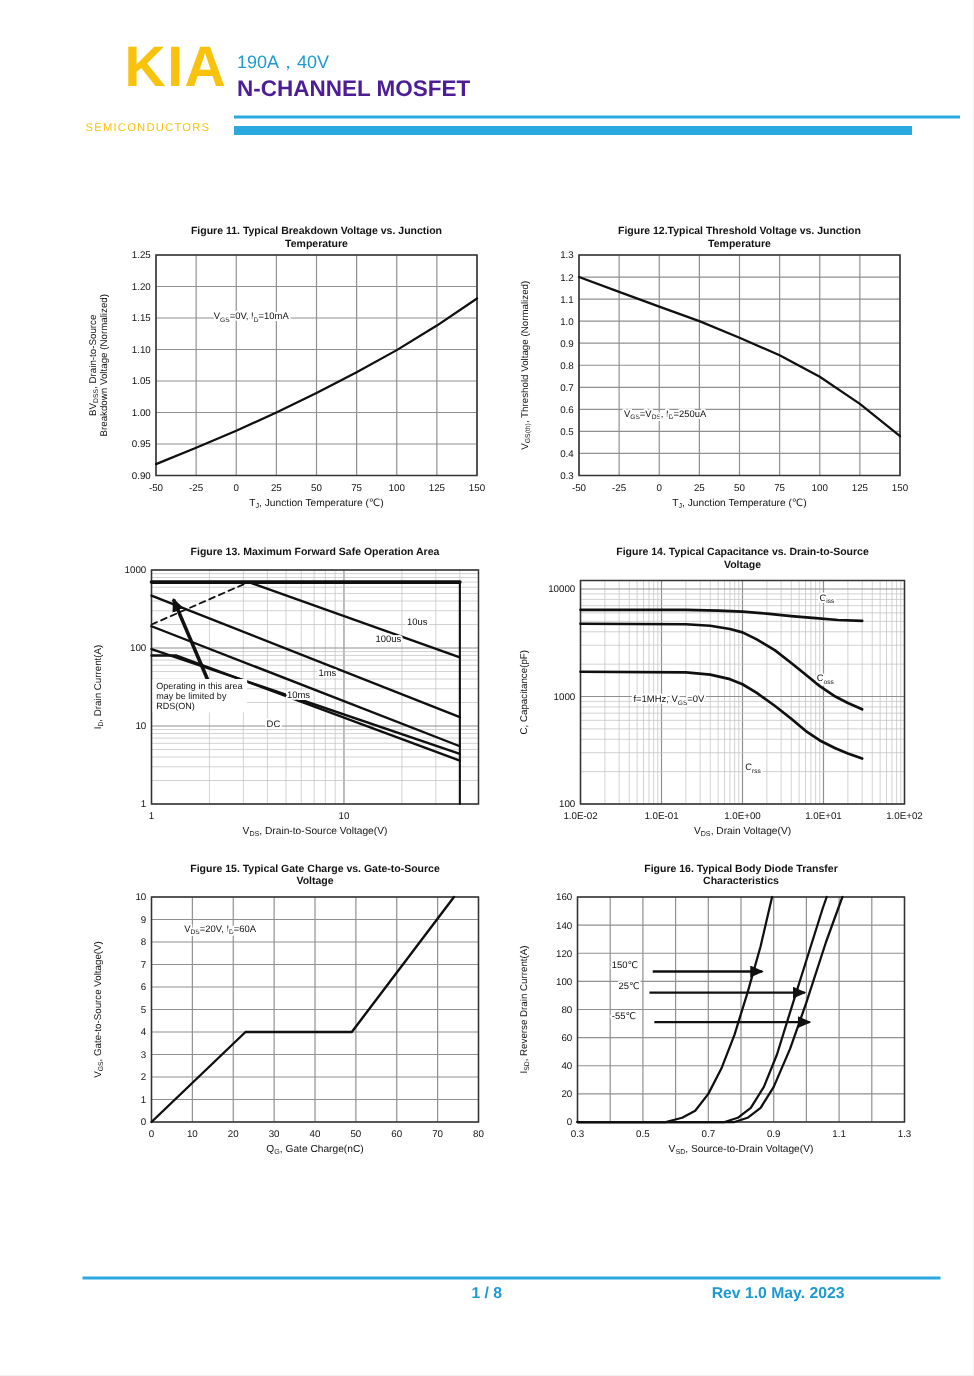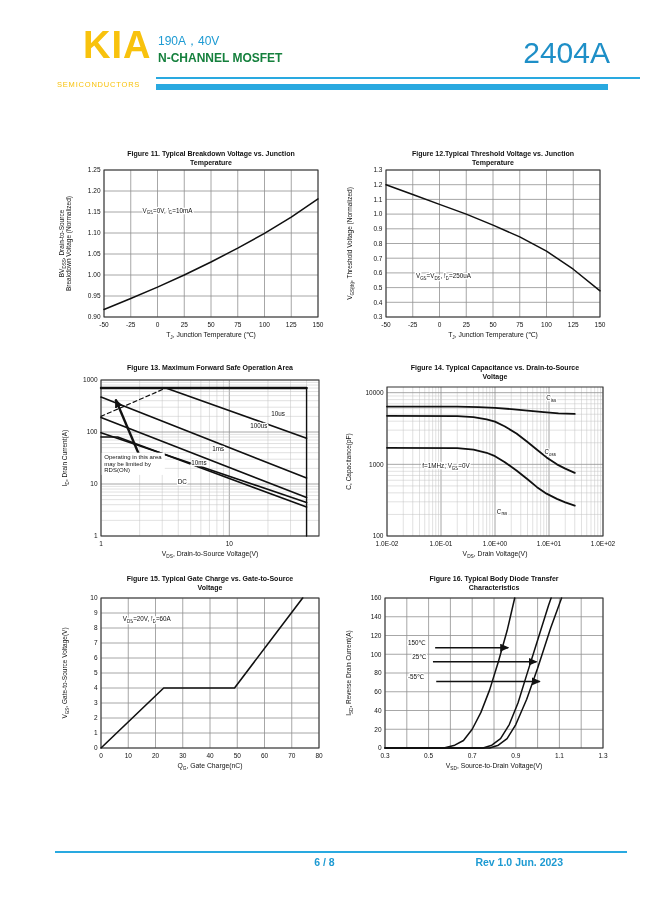--- a/index.html
+++ b/index.html
@@ -4,21 +4,21 @@
 <style>
   html,body{margin:0;padding:0;background:#e8e8e8;}
   .page{position:relative;width:649px;height:917px;background:#ffffff;margin:0 auto;
         font-family:"Liberation Sans","DejaVu Sans",sans-serif;overflow:hidden;}
   
   .logo-main{position:absolute;left:56px;top:26px;font-size:38px;font-weight:bold;
              color:#f8c20d;letter-spacing:1px;line-height:1;margin-left:27px;}
   .logo-sub{position:absolute;left:57px;top:80px;font-size:7.5px;font-weight:normal;
             color:#f8c20d;letter-spacing:0.8px;}
   .hdr-rating{position:absolute;left:158px;top:33px;font-size:12px;font-weight:normal;color:#1d9ad2;}
-  .hdr-devtype{position:absolute;left:158px;top:51px;font-size:12px;font-weight:bold;color:#15803d;}
+  .hdr-devtype{position:absolute;left:158px;top:51px;font-size:15px;font-weight:bold;color:#4c1d95;}
   .hdr-part{position:absolute;left:300px;top:38px;width:310px;text-align:right;
             font-size:30px;color:#1e8fc7;line-height:1;}
   .hline-thin{position:absolute;left:156px;top:77px;width:484px;height:1.5px;background:#29a9e0;}
   .hline-thick{position:absolute;left:156px;top:84px;width:452px;height:6px;background:#29a9e0;}
   
   .chart{position:absolute;}
   #c0{left:57px;top:148px;width:272px;height:203px;}
   #c1{left:342px;top:148px;width:272px;height:203px;}
   #c2{left:57px;top:362px;width:276px;height:212px;}
   #c3{left:341px;top:362px;width:278px;height:212px;}
@@ -35,21 +35,20 @@
 </style>
 </head>
 <body>
 
 <div class="page">
 
   <div class="logo-main">KIA</div>
   <div class="logo-sub">SEMICONDUCTORS</div>
   <div class="hdr-rating">190A，40V</div>
   <div class="hdr-devtype">N-CHANNEL MOSFET</div>
-  <div class="hdr-part">2404A</div>
   <div class="hline-thin"></div>
   <div class="hline-thick"></div>
 
   <div class="chart" id="c0">
       <svg viewBox="0 0 272 203" width="272" height="203">
         <g>
           <line x1="47" x2="47" y1="22" y2="169" stroke="#909090" stroke-width="0.8"></line>
           <line x1="73.75" x2="73.75" y1="22" y2="169" stroke="#909090" stroke-width="0.8"></line>
           <line x1="100.5" x2="100.5" y1="22" y2="169" stroke="#909090" stroke-width="0.8"></line>
           <line x1="127.25" x2="127.25" y1="22" y2="169" stroke="#909090" stroke-width="0.8"></line>
@@ -440,16 +439,16 @@
         <text x="40.5" y="46.05" font-size="6.5" text-anchor="end" fill="#111"><tspan>140</tspan></text>
         <text x="40.5" y="27.3" font-size="6.5" text-anchor="end" fill="#111"><tspan>160</tspan></text>
         <text x="153" y="195" font-size="6.8" text-anchor="middle" fill="#111"><tspan>V</tspan><tspan font-size="70%" dy="1.6">SD</tspan><tspan dy="-1.6">, Source-to-Drain Voltage(V)</tspan></text>
         <text x="0" y="0" font-size="6.5" text-anchor="middle" fill="#111" transform="translate(10,100) rotate(-90)"><tspan>I</tspan><tspan font-size="70%" dy="1.6">SD</tspan><tspan dy="-1.6">, Reverse Drain Current(A)</tspan></text>
         <text x="153" y="8" font-size="7" text-anchor="middle" fill="#111" font-weight="bold"><tspan>Figure 16. Typical Body Diode Transfer</tspan></text>
         <text x="153" y="16.5" font-size="7" text-anchor="middle" fill="#111" font-weight="bold"><tspan>Characteristics</tspan></text>
       </svg>
     </div>
 
   <div class="fline"></div>
-  <div class="f-page">6 / 8</div>
-  <div class="f-rev">Rev 1.0 Jun. 2023</div>
+  <div class="f-page">1 / 8</div>
+  <div class="f-rev">Rev 1.0 May. 2023</div>
 
 </div>
 
 </body></html>

